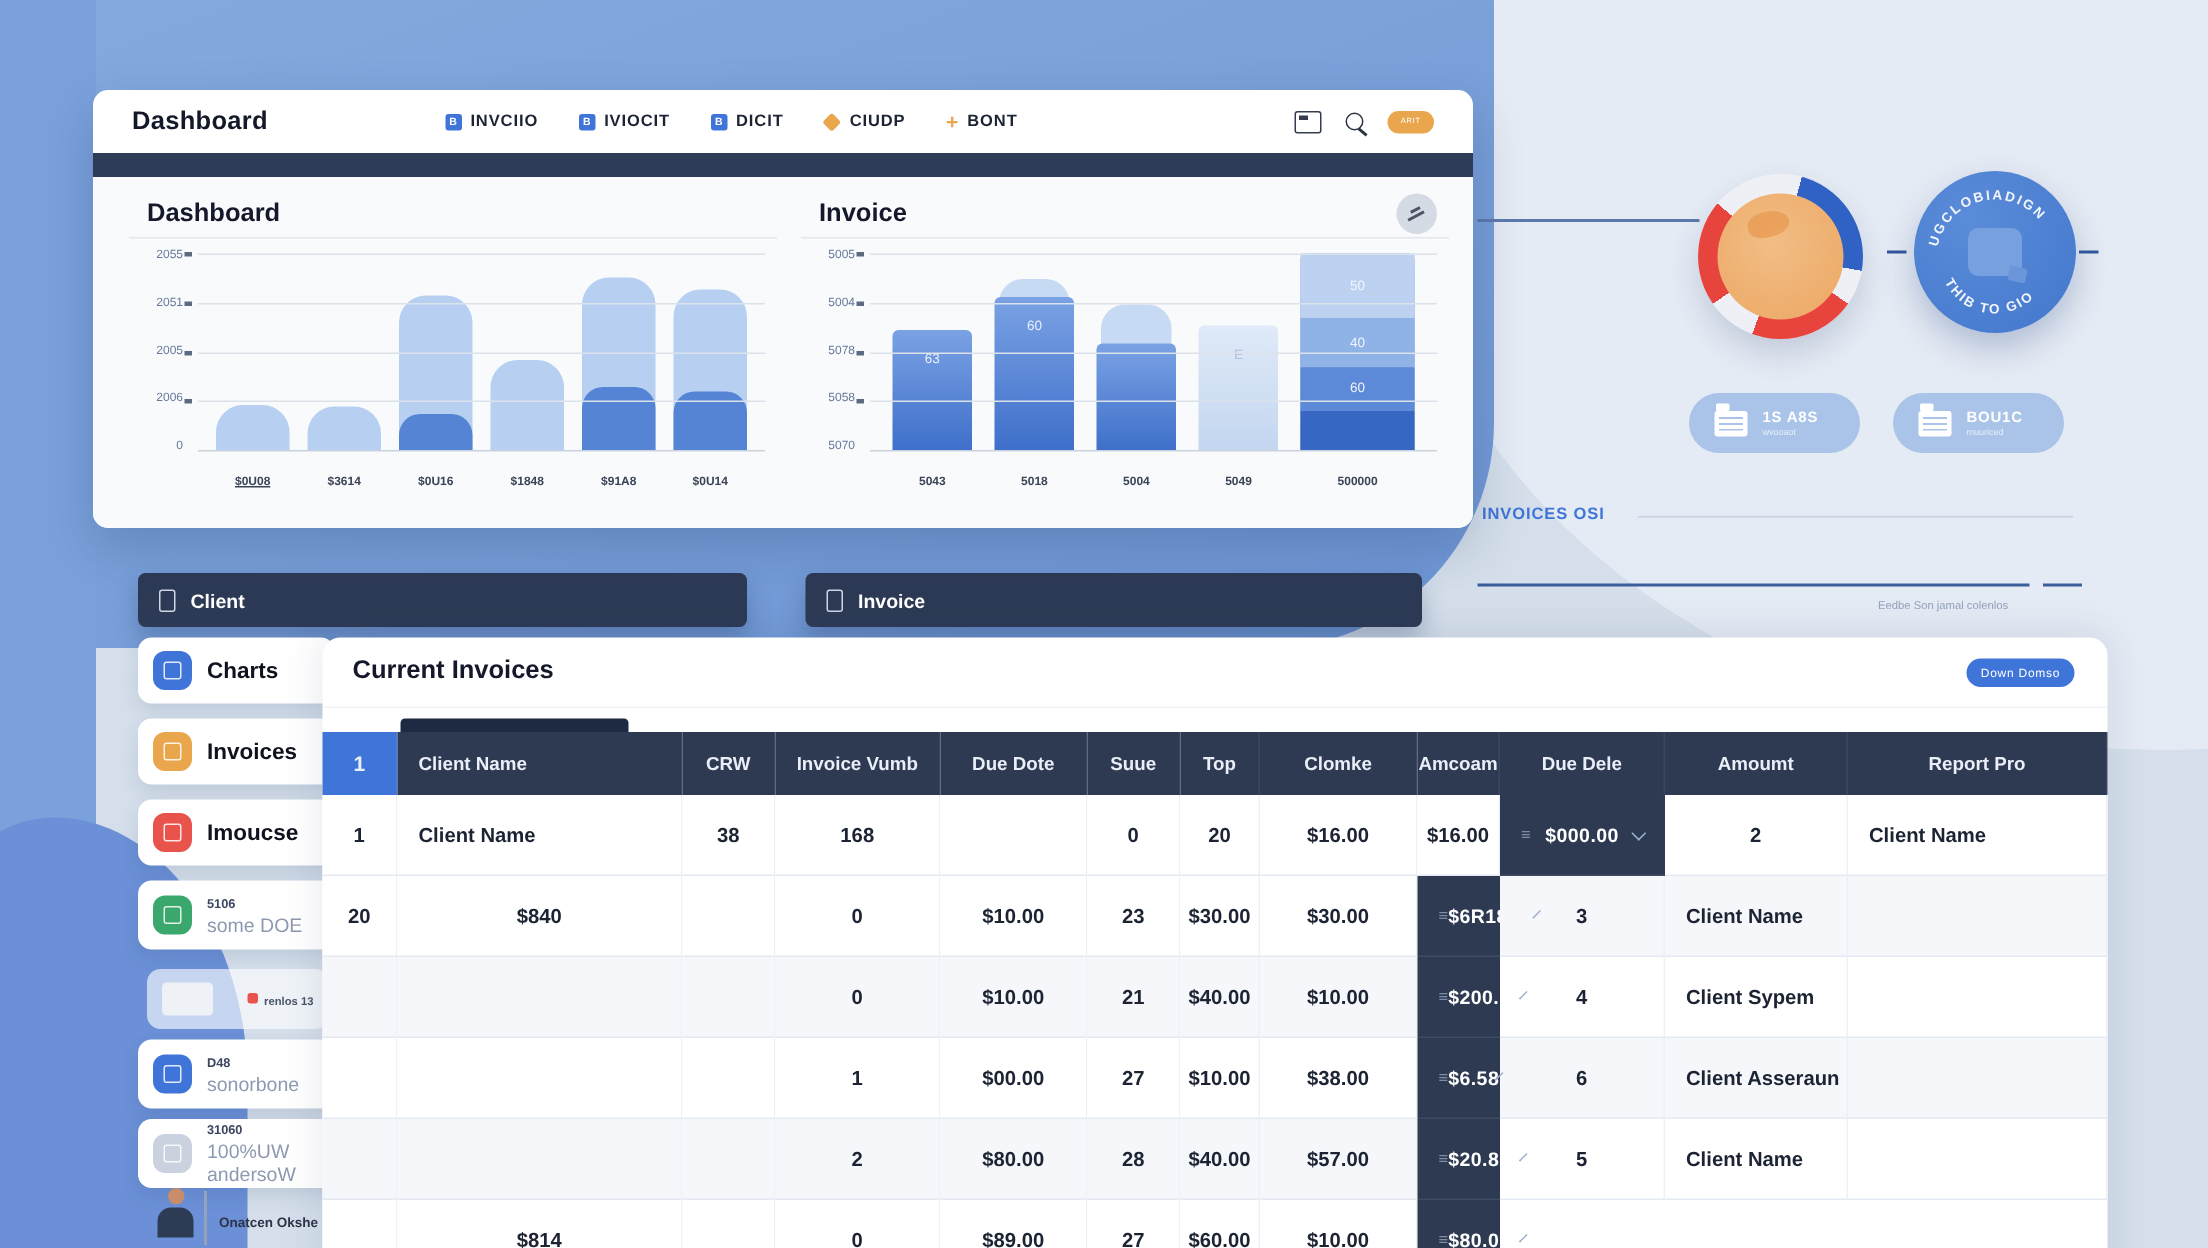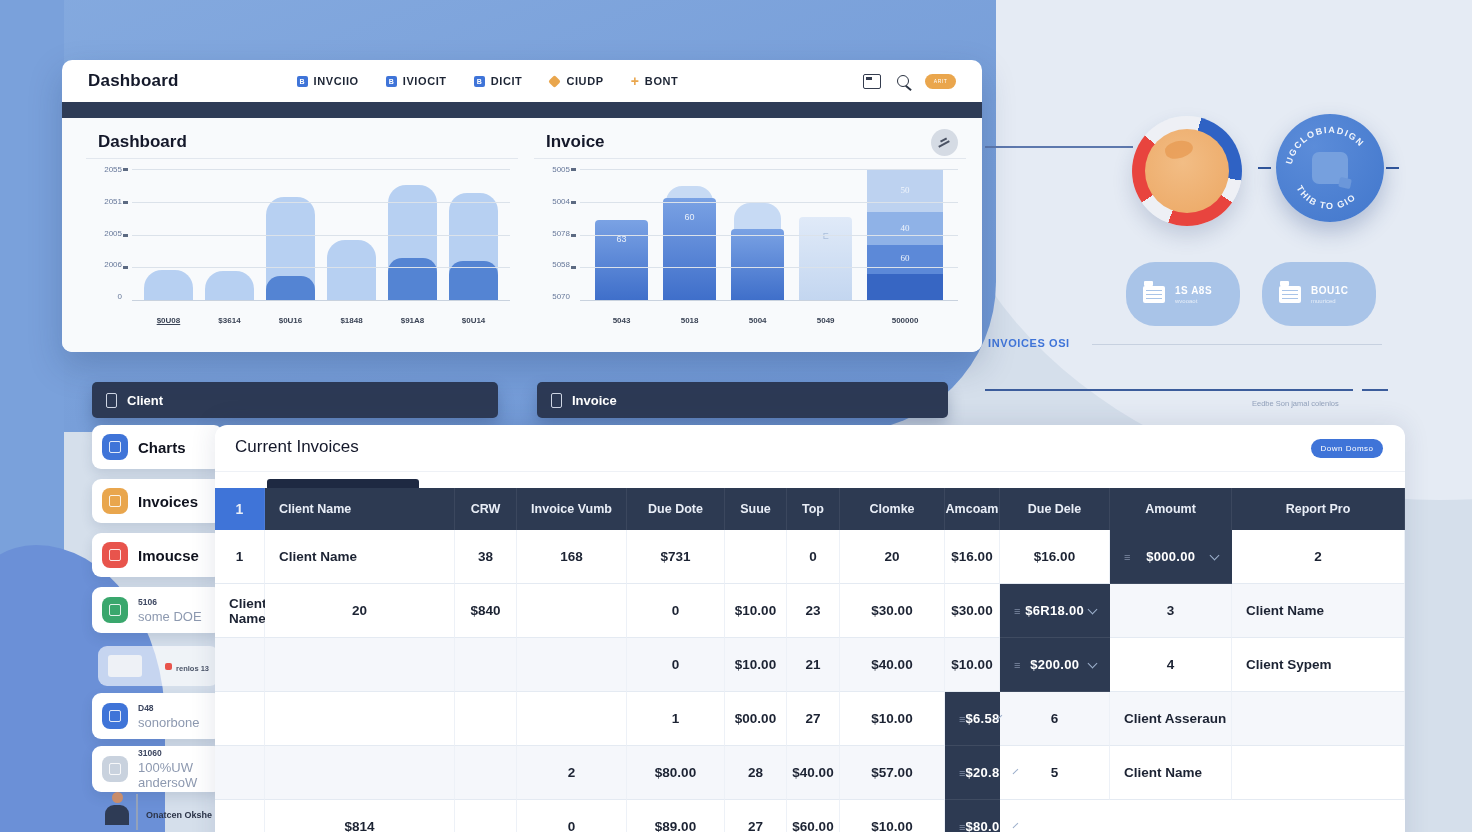--- a/index.html
+++ b/index.html
@@ -72,21 +72,21 @@
   .mini-ic{width:7px;height:7px;background:#e8544c;border-radius:2px;display:inline-block;margin-right:4px;vertical-align:middle}
   .mini-tx{font-size:7.5px;font-weight:bold;color:#4a5468}
   .avatar{position:absolute;left:104px;top:792px;width:26px;height:40px;z-index:2}
   .head{width:11px;height:11px;border-radius:50%;background:#c98d6b;margin:0 auto}
   .bod{width:24px;height:20px;border-radius:9px 9px 0 0;background:#2e3b55;margin:2px auto 0}
   .f-div{position:absolute;left:136px;top:794px;width:2px;height:36px;background:#94a2ba;z-index:2}
   .f-label{position:absolute;left:146px;top:810px;font-size:9px;font-weight:bold;color:#2c3448;z-index:2}
   
   .table-card{position:absolute;left:215px;top:425px;width:1190px;height:470px;background:#fff;border-radius:12px 12px 0 0;box-shadow:0 -2px 26px rgba(40,60,100,.12);z-index:3}
   .t-head{height:46px;border-bottom:1px solid #eef1f6;position:relative}
-  .t-title{position:absolute;left:20px;top:12px;font-size:17px;font-weight:400;color:#14182a}
+  .t-title{position:absolute;left:20px;top:12px;font-size:17px;font-weight:700;color:#14182a}
   .t-pill{position:absolute;right:22px;top:14px;width:72px;height:19px;border-radius:10px;background:#3f74d8;color:#fff;font-size:8px;display:flex;align-items:center;justify-content:center;letter-spacing:.5px;cursor:pointer}
   .grid-wrap{position:relative;margin-top:16px}
   .dark-tab{position:absolute;left:52px;top:-9px;width:152px;height:9px;background:#1e2942;border-radius:3px 3px 0 0}
   .tgrid{display:grid;grid-template-columns:50px 190px 62px 110px 98px 62px 53px 105px 55px 110px 122px 173px;grid-template-rows:42px;grid-auto-rows:54px}
   .th{background:#2d3a52;color:#e9eef7;font-size:12.5px;font-weight:bold;display:flex;align-items:center;justify-content:center;border-right:1px solid rgba(255,255,255,.07)}
   .th-name{justify-content:flex-start;padding-left:14px}
   .th-num{background:#3f74d8;font-size:14px}
   .td{display:flex;align-items:center;justify-content:center;font-size:13.5px;font-weight:600;color:#1c2333;border-bottom:1px solid #e4eaf2;border-right:1px solid #edf1f7;background:#fff}
   .td-name{justify-content:flex-start;padding-left:14px;font-weight:bold}
   .td-num{font-weight:bold}
@@ -100,21 +100,21 @@
   .donut{position:absolute;left:1132px;top:116px;width:110px;height:110px;border-radius:50%;z-index:1;box-shadow:0 10px 20px rgba(40,60,110,.18);
     background:conic-gradient(#eef0f5 0deg 15deg,#2f62c4 15deg 100deg,#eef0f5 100deg 125deg,#e8443e 125deg 200deg,#eef0f5 200deg 235deg,#e8443e 235deg 310deg,#eef0f5 310deg 360deg)}
   .d-core{position:absolute;inset:13px;border-radius:50%;background:radial-gradient(circle at 45% 40%,#f2bd85,#eca763)}
   .d-core::after{content:"";position:absolute;left:20px;top:12px;width:28px;height:17px;background:#e79a52;border-radius:45% 60% 50% 50%;transform:rotate(-15deg);opacity:.75}
   .badge{position:absolute;left:1276px;top:114px;width:108px;height:108px;border-radius:50%;background:radial-gradient(circle at 35% 30%,#5b8cd9,#4277cc);box-shadow:0 10px 22px rgba(40,70,130,.28);z-index:1}
   .badge-core{position:absolute;left:36px;top:38px;width:36px;height:32px;background:#76a0de;border-radius:7px}
   .badge-core::after{content:"";position:absolute;right:-3px;bottom:-4px;width:12px;height:10px;background:#6b97da;border-radius:2px;transform:rotate(12deg)}
   .badge-svg{position:absolute;inset:0;width:108px;height:108px}
   .badge-svg text{font-size:9px;fill:rgba(255,255,255,.92);letter-spacing:1.5px;font-weight:bold;font-family:"Liberation Sans",sans-serif}
   .bdash{position:absolute;top:167px;width:13px;height:2px;background:#2f5499;z-index:1}
-  .dpill{position:absolute;top:262px;width:114px;height:64px;border-radius:29px;background:#a9c4e8;display:flex;align-items:center;gap:10px;padding-left:17px;box-sizing:border-box;z-index:1}
+  .dpill{position:absolute;top:262px;width:114px;height:40px;border-radius:29px;background:#a9c4e8;display:flex;align-items:center;gap:10px;padding-left:17px;box-sizing:border-box;z-index:1}
   .doc{width:22px;height:17px;background:#fff;border-radius:2px;position:relative;flex:none}
   .doc::before{content:"";position:absolute;left:1px;top:-5px;width:9px;height:5px;background:#fff;border-radius:1px}
   .doc::after{content:"";position:absolute;left:3px;top:4px;right:3px;height:9px;background:repeating-linear-gradient(#a9c4e8 0 1.5px,transparent 1.5px 4px)}
   .dp-tx{display:flex;flex-direction:column;gap:2px}
   .dp-l{font-size:10px;font-weight:bold;color:#fff;letter-spacing:.5px}
   .dp-s{font-size:6px;color:rgba(255,255,255,.72)}
   .sec-label{position:absolute;left:988px;top:337px;font-size:11px;font-weight:bold;color:#3f74d8;letter-spacing:.6px;z-index:1}
   .line-b{position:absolute;left:1092px;top:344px;width:290px;height:1px;background:#c7d1e0;z-index:1}
   .line-c{position:absolute;left:985px;top:389px;width:368px;height:2px;background:#3c5d9c;z-index:1}
   .line-c2{position:absolute;left:1362px;top:389px;width:26px;height:2px;background:#3c5d9c;z-index:1}
@@ -244,21 +244,21 @@
                 </div>
                 <div class="slot" style="width: 14%;">
                   <div class="cap" style="height: 34px; bottom: calc(54% - 8px);"></div>
                   <div class="sbar" style="height: 54%;"></div>
                 </div>
                 <div class="slot" style="width: 14%;">
                   <div class="sbar pale" style="height: 63%;">
                     <span class="bval">E</span>
                   </div>
                 </div>
-                <div class="slot" style="width: 20%; font-family: Liberation Serif, serif;">
+                <div class="slot" style="width: 20%;">
                   <div class="sbar stack" style="height: 100%;">
                     <div class="seg" style="height: 33%; background: rgb(189, 210, 240);">
                       <span class="segl">50</span>
                     </div>
                     <div class="seg" style="height: 25%; background: rgb(143, 178, 231);">
                       <span class="segl">40</span>
                     </div>
                     <div class="seg" style="height: 22%; background: rgb(92, 137, 216);">
                       <span class="segl">60</span>
                     </div>
@@ -361,21 +361,20 @@
           <div class="th">Top</div>
           <div class="th">Clomke</div>
           <div class="th">Amcoam</div>
           <div class="th">Due Dele</div>
           <div class="th">Amoumt</div>
           <div class="th">Report Pro</div>
           <div class="td td-num">1</div>
           <div class="td td-name">Client Name</div>
           <div class="td">38</div>
           <div class="td">168</div>
-          <div class="td">$731</div>
           <div class="td"></div>
           <div class="td">0</div>
           <div class="td">20</div>
           <div class="td">$16.00</div>
           <div class="td">$16.00</div>
           <div class="td td-report">
             <span class="rep-ic">≡</span>
             <span class="rep-val">$000.00</span>
             <span class="chev"></span>
           </div>
@@ -413,20 +412,21 @@
           <div class="td td-num">4</div>
           <div class="td td-name">Client Sypem</div>
           <div class="td"></div>
           <div class="td"></div>
           <div class="td"></div>
           <div class="td"></div>
           <div class="td">1</div>
           <div class="td">$00.00</div>
           <div class="td">27</div>
           <div class="td">$10.00</div>
+          <div class="td">$38.00</div>
           <div class="td td-report">
             <span class="rep-ic">≡</span>
             <span class="rep-val">$6.58</span>
             <span class="chev"></span>
           </div>
           <div class="td td-num shade">6</div>
           <div class="td td-name shade">Client Asseraun</div>
           <div class="td shade"></div>
           <div class="td shade"></div>
           <div class="td shade"></div>

